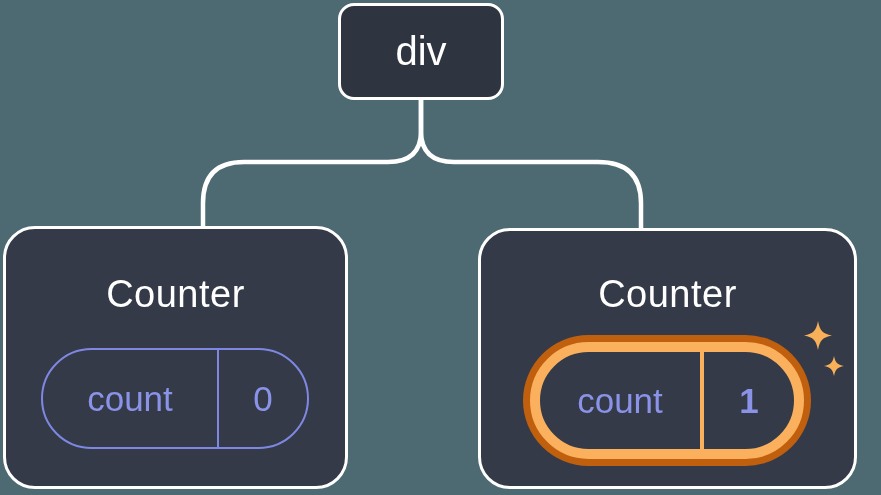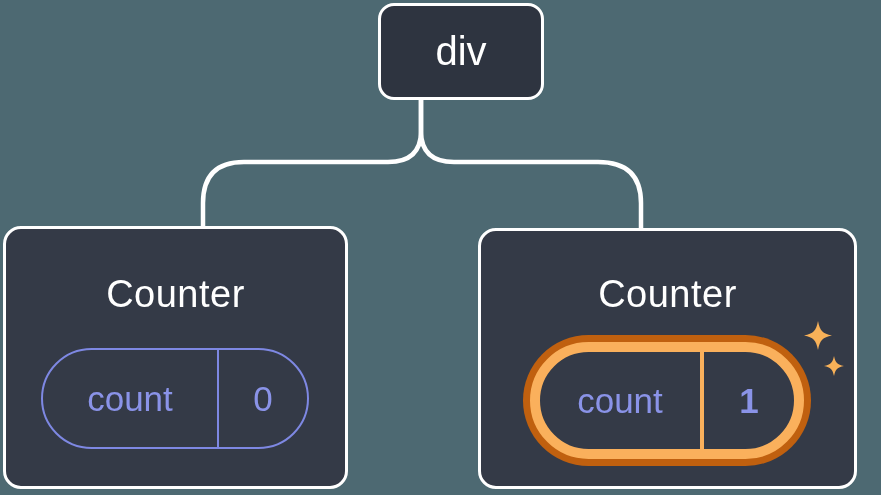--- a/index.html
+++ b/index.html
@@ -15,29 +15,29 @@
   .connectors { position: absolute; left: 0; top: 0; width: 881px; height: 495px; }
 
   .root-box {
     position: absolute;
     left: 338px; top: 3px; width: 166px; height: 97px;
     box-sizing: border-box;
     background: #2E3440;
     border: 3px solid #FFFFFF;
     border-radius: 16px;
     display: flex; align-items: center; justify-content: center;
-    color: #FFFFFF; font-size: 40px; font-weight: 400; margin-left: 40px;
+    color: #FFFFFF; font-size: 40px; font-weight: 400;
   }
 
   .card {
     position: absolute;
     box-sizing: border-box;
     background: #343A47;
     border: 3px solid #FFFFFF;
-    border-radius: 18px;
+    border-radius: 32px;
   }
   .card-left  { left: 3px;   top: 226px; width: 345px; height: 263px; }
   .card-right { left: 478px; top: 228px; width: 379px; height: 261px; }
 
   .card-title {
     position: absolute; left: 0; right: 0; top: 44px;
     text-align: center;
     color: #FFFFFF; font-size: 38px; font-weight: 500;
     letter-spacing: 0.5px;
   }

